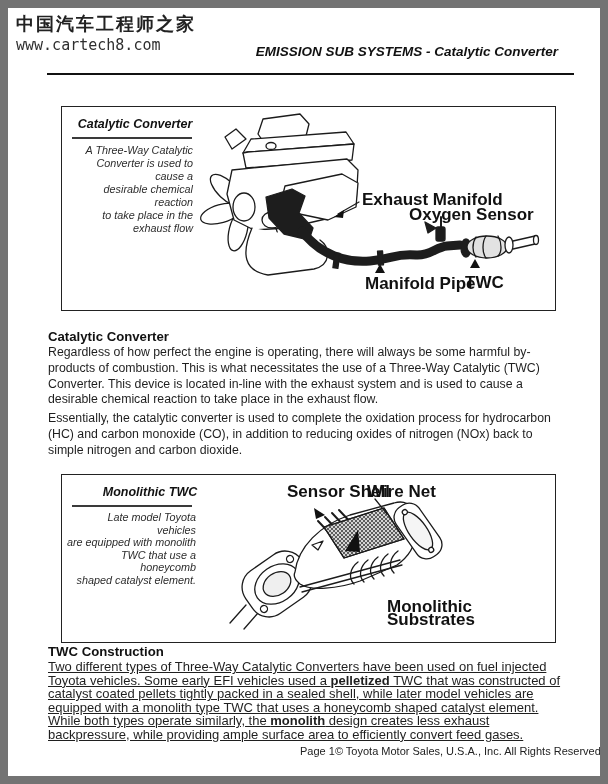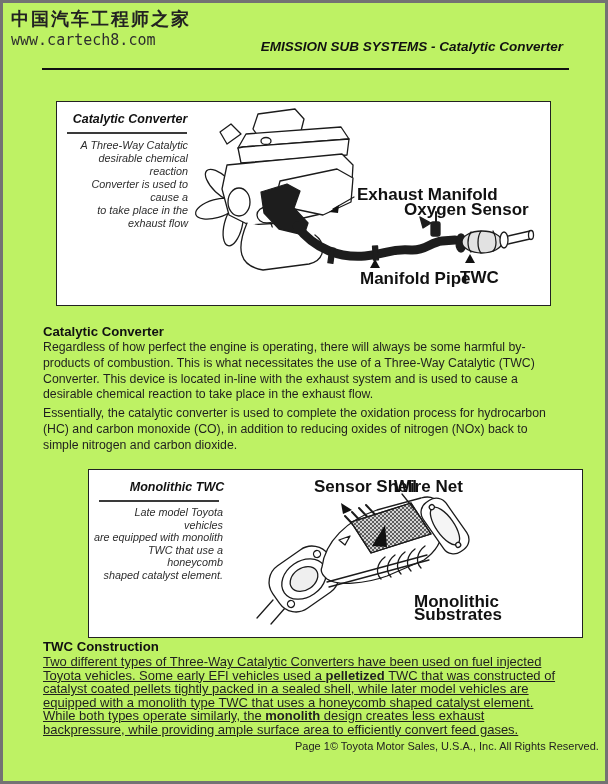--- a/index.html
+++ b/index.html
@@ -1,29 +1,29 @@
 <!DOCTYPE html>
 <html><head>
 <meta charset="utf-8">
 <style>
   html,body{margin:0;padding:0;background:#e8e8e8;}
   .page{
-    position:relative; width:608px; height:784px; background:#bef264;
-    border:3px solid #737373; box-sizing:border-box; overflow:hidden;
+    position:relative; width:608px; height:784px; background:#ffffff;
+    border:8px solid #737373; box-sizing:border-box; overflow:hidden;
     font-family:"Liberation Sans", sans-serif; color:#1f1f1f;
   }
   
   .wm1{position:absolute;left:8px;top:4px;font-size:18px;font-weight:bold;letter-spacing:2px;color:#222;}
   .wm2{position:absolute;left:8px;top:28px;font-family:"DejaVu Sans Mono",monospace;font-size:15px;color:#2e2e2e;}
   .hdr-title{position:absolute;right:42px;top:36px;font-size:13.5px;font-weight:bold;font-style:italic;color:#111;white-space:nowrap;text-align:center;}
   .hdr-rule{position:absolute;left:39px;top:65px;width:527px;height:2px;background:#111;}
   
   .figbox{position:absolute;left:53px;width:495px;background:#fff;border:1.5px solid #222;box-sizing:border-box;}
   .fig1{top:98px;height:205px;}
-  .fig2{top:466px;height:169px;margin-left:32px;}
+  .fig2{top:466px;height:169px;}
   .figtitle{position:absolute;left:8px;width:130px;text-align:center;font-size:12.5px;font-weight:bold;font-style:italic;color:#111;}
   .figrule{position:absolute;left:10px;width:120px;height:1.5px;background:#3a3a3a;}
   .figcap{position:absolute;left:4px;width:127px;text-align:right;font-style:italic;font-size:10.8px;line-height:13px;color:#2d2d2d;}
   .fig-label{position:absolute;font-size:17px;font-weight:600;color:#111;white-space:nowrap;line-height:12.5px;}
   .figsvg{position:absolute;left:0;top:0;}
   
   .h2{position:absolute;left:40px;font-size:13.2px;font-weight:bold;color:#111;}
   .para{position:absolute;left:40px;width:517px;font-size:12.3px;line-height:15.8px;color:#1f1f1f;}
   .para.tight{line-height:13.5px;font-size:13px;text-decoration:underline;}
   .para b{font-weight:bold;}
@@ -95,22 +95,22 @@
           <path d="M272,110 L282,103 L281,111 Z"></path>
           <path d="M318,157 L313,166 L323,166 Z"></path>
           <path d="M413,152 L408,161 L418,161 Z"></path>
         </g>
       </g>
     </svg>
     <div class="figtitle" style="top:10px">Catalytic Converter</div>
     <div class="figrule" style="top:30px"></div>
     <div class="figcap" style="top:37px">
       <div>A Three-Way Catalytic</div>
+      <div>Converter is used to cause a</div>
       <div>desirable chemical reaction</div>
-      <div>Converter is used to cause a</div>
       <div>to take place in the</div>
       <div>exhaust flow</div>
     </div>
     <div class="fig-label" style="left:300px;top:87px">Exhaust Manifold</div>
     <div class="fig-label" style="left:347px;top:102px">Oxygen Sensor</div>
     <div class="fig-label" style="left:303px;top:171px">Manifold Pipe</div>
     <div class="fig-label" style="left:403px;top:170px">TWC</div>
   </div>
 
   <div class="h2" style="top:321px">Catalytic Converter</div>

